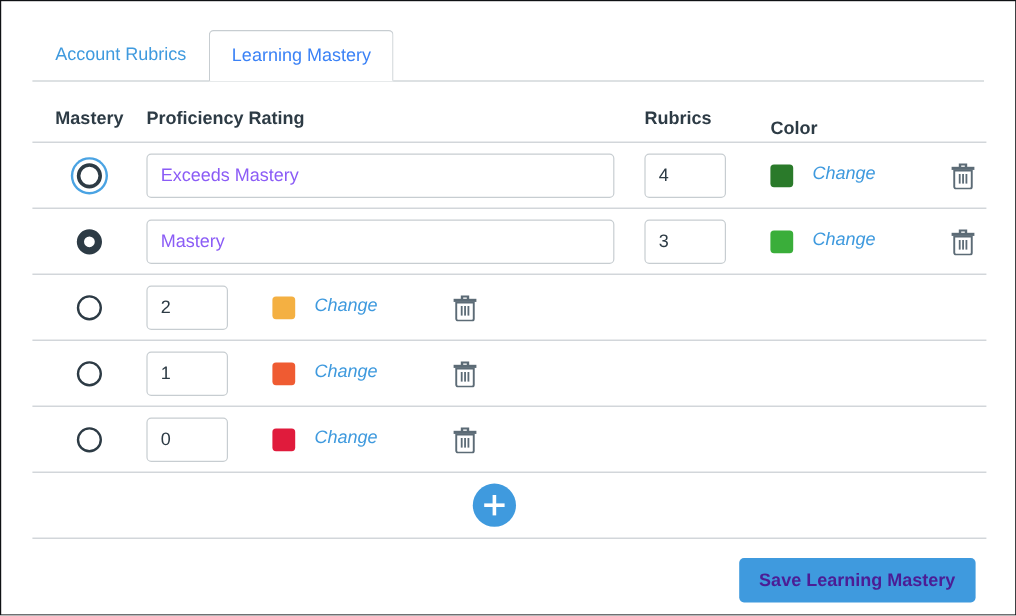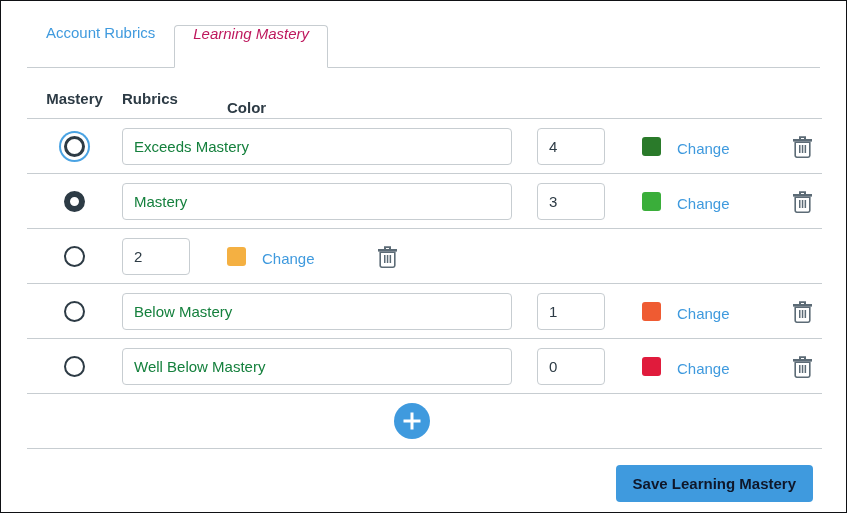--- a/index.html
+++ b/index.html
@@ -32,39 +32,38 @@
     align-items: flex-end;
     border-bottom: 1px solid #c7cdd1;
     box-sizing: border-box;
   }
   .tab {
     font-size: 15px;
     line-height: 1;
     padding: 0 18px;
     height: 43px;
     display: flex;
-    align-items: flex-start;
+    align-items: center;
     box-sizing: border-box;
     cursor: pointer;
     white-space: nowrap;
     position: relative;
   }
   .tab.inactive {
     color: #3f9ade;
     border: 1px solid transparent;
   }
   .tab.active {
-    color: #be185d;
+    color: #3b82f6;
     background: #ffffff;
     border: 1px solid #c7cdd1;
     border-bottom: 1px solid #ffffff;
     border-radius: 4px 4px 0 0;
     margin-bottom: -1px;
     z-index: 2;
-    font-style: italic;
   }
 
   
   .table {
     position: absolute;
     left: 26px;
     top: 78px;
     width: 795px;
   }
   .thead {
@@ -130,21 +129,21 @@
 
   .text-input {
     width: 390px;
     height: 37px;
     box-sizing: border-box;
     border: 1px solid #c7cdd1;
     border-radius: 4px;
     padding: 0 11px;
     font-family: "Liberation Sans", sans-serif;
     font-size: 15px;
-    color: #15803d;
+    color: #8b5cf6;
     background: #ffffff;
     outline: none;
   }
   .points-input {
     width: 68px;
     height: 37px;
     box-sizing: border-box;
     border: 1px solid #c7cdd1;
     border-radius: 4px;
     padding: 0 11px;
@@ -152,21 +151,22 @@
     font-size: 15px;
     color: #2d3b45;
     background: #ffffff;
     outline: none;
   }
 
   
   .color-cell {
     width: 140px;
     display: flex;
-    align-items: flex-end;
+    align-items: flex-start;
+    font-style: italic;
   }
   .swatch {
     width: 19px;
     height: 19px;
     border-radius: 3px;
     flex: none;
   }
   .change-link {
     margin-left: 16px;
     font-size: 15px;
@@ -234,21 +234,21 @@
   .footer {
     height: 68px;
     display: flex;
     align-items: center;
     justify-content: flex-end;
     padding-right: 9px;
     box-sizing: border-box;
   }
   .save-btn {
     background: #3f9ade;
-    color: #0f172a;
+    color: #4c1d95;
     border: none;
     border-radius: 4px;
     font-family: "Liberation Sans", sans-serif;
     font-size: 15px;
     font-weight: bold;
     padding: 11px 17px;
     cursor: pointer;
     line-height: 1;
   }
 </style>
@@ -263,20 +263,21 @@
     </div>
     <div class="tab active">
       <span>Learning Mastery</span>
     </div>
   </div>
 
   <div class="table">
 
     <div class="thead">
       <div class="th col-mastery">Mastery</div>
+      <div class="th col-rating">Proficiency Rating</div>
       <div class="th col-points">Rubrics</div>
       <div class="th col-color">Color</div>
       <div class="th col-delete"></div>
     </div>
 
     <div class="row">
       <div class="radio-cell">
         <div class="radio focused"></div>
       </div>
       <div class="rating-cell">
@@ -353,23 +354,20 @@
             <rect x="12.6" y="10" width="1.5" height="8" fill="#5c6b76"></rect>
           </svg>
         </button>
       </div>
     </div>
 
     <div class="row">
       <div class="radio-cell">
         <div class="radio unselected"></div>
       </div>
-      <div class="rating-cell">
-        <input class="text-input" type="text" value="Below Mastery" style="">
-      </div>
       <div class="points-cell">
         <input class="points-input" type="text" value="1" style="">
       </div>
       <div class="color-cell">
         <span class="swatch" style="background: rgb(239, 91, 50);"></span>
         <span class="change-link">Change</span>
       </div>
       <div class="delete-cell">
         <button class="trash-btn">
           <svg width="21" height="23" viewBox="0 0 21 23">
@@ -381,23 +379,20 @@
             <rect x="12.6" y="10" width="1.5" height="8" fill="#5c6b76"></rect>
           </svg>
         </button>
       </div>
     </div>
 
     <div class="row">
       <div class="radio-cell">
         <div class="radio unselected"></div>
       </div>
-      <div class="rating-cell">
-        <input class="text-input" type="text" value="Well Below Mastery" style="">
-      </div>
       <div class="points-cell">
         <input class="points-input" type="text" value="0" style="">
       </div>
       <div class="color-cell">
         <span class="swatch" style="background: rgb(224, 27, 60);"></span>
         <span class="change-link">Change</span>
       </div>
       <div class="delete-cell">
         <button class="trash-btn">
           <svg width="21" height="23" viewBox="0 0 21 23">

